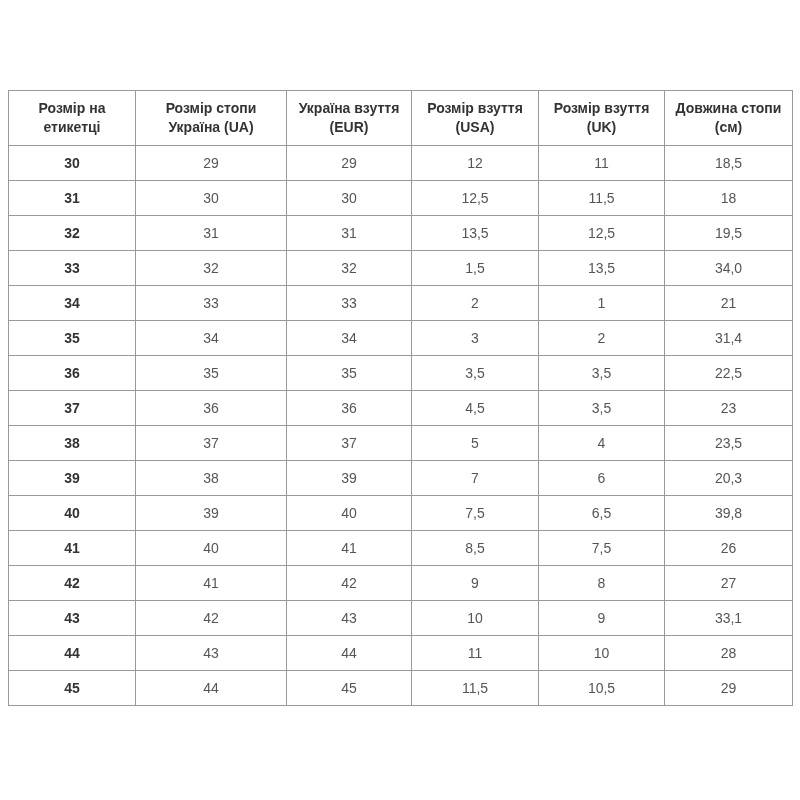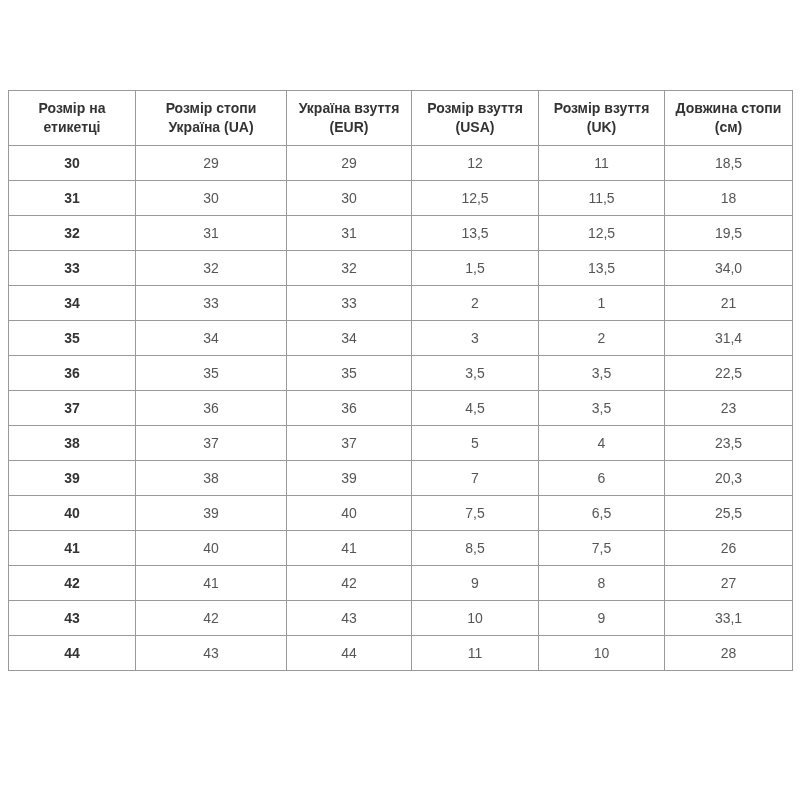--- a/index.html
+++ b/index.html
@@ -158,21 +158,21 @@
           <td>7</td>
           <td>6</td>
           <td>20,3</td>
         </tr>
         <tr>
           <td class="first-col">40</td>
           <td>39</td>
           <td>40</td>
           <td>7,5</td>
           <td>6,5</td>
-          <td>25,5</td>
+          <td>39,8</td>
         </tr>
         <tr>
           <td class="first-col">41</td>
           <td>40</td>
           <td>41</td>
           <td>8,5</td>
           <td>7,5</td>
           <td>26</td>
         </tr>
         <tr>
@@ -192,15 +192,23 @@
           <td>33,1</td>
         </tr>
         <tr>
           <td class="first-col">44</td>
           <td>43</td>
           <td>44</td>
           <td>11</td>
           <td>10</td>
           <td>28</td>
         </tr>
+        <tr>
+          <td class="first-col">45</td>
+          <td>44</td>
+          <td>45</td>
+          <td>11,5</td>
+          <td>10,5</td>
+          <td>29</td>
+        </tr>
       </tbody>
   </table>
 </div>
 
 </body></html>

